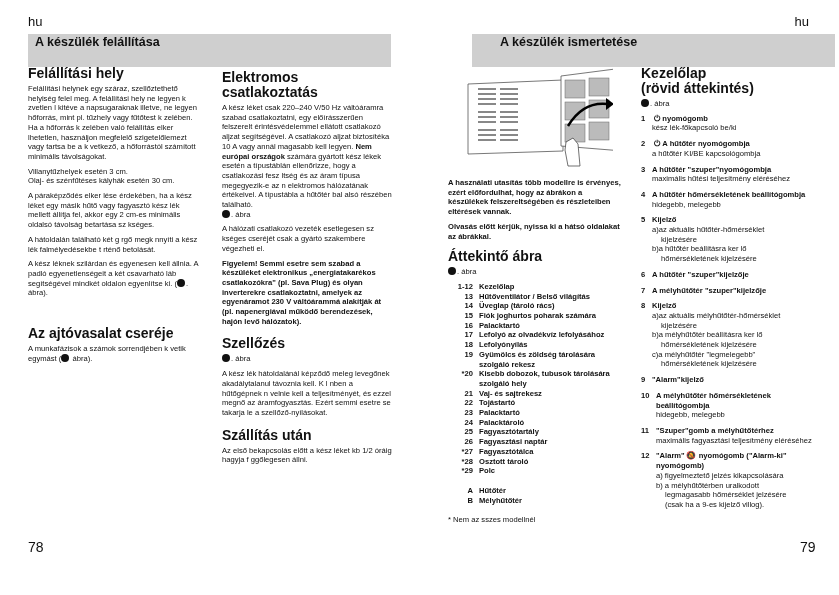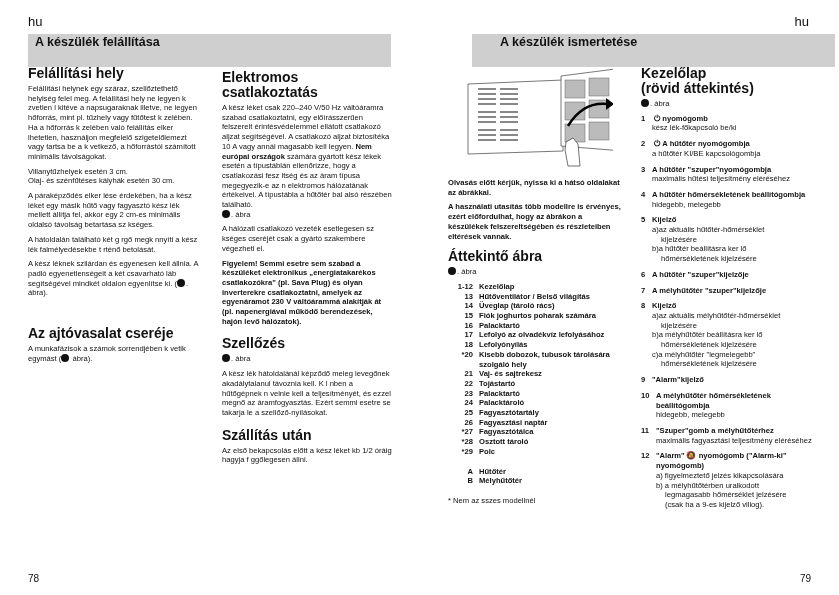--- a/index.html
+++ b/index.html
@@ -8,21 +8,21 @@
   .lang.left { left:28px; }
   .lang.right { right:30px; }
   .band { position:absolute; top:34px; height:33px; background:#cfcfcf; font-weight:bold; font-size:12.5px; line-height:17px; padding-left:7px; box-sizing:border-box; }
   .band.left { left:28px; width:363px; }
   .band.right { left:472px; width:363px;padding-left:28px; }
   .col { position:absolute; font-size:7.6px; line-height:9.7px; }
   .col p { margin:0 0 5px 0; }
   h2 { font-size:14px; margin:0 0 3px 0; line-height:15px; font-weight:bold; }
   .figref { display:inline-block; width:8px; height:8px; border-radius:50%; background:#111; vertical-align:-1px; margin-right:1px; }
   .bold { font-weight:bold; }
-  .pagenum { position:absolute; top:573px; font-size:10px; }
+  .pagenum { position:absolute; top:539px; font-size:14px; }
   .illus { position:absolute; left:448px; top:66px; width:165px; height:108px; }
   .list { margin:4px 0 0 0; }
   .li { display:flex; font-weight:bold; }
   .li .n { width:25px; text-align:right; padding-right:6px; flex:none; }
   .li .t { flex:1; }
   .ctrl { margin:0 0 6px 0; }
   .ctrl .hd { display:flex; font-weight:bold; }
   .ctrl .hd .n { width:11px; flex:none; }
   .ctrl .sub { padding-left:11px; }
   .ctrl .sub .ind { padding-left:9px; }
@@ -91,22 +91,22 @@
       <rect x="141" y="34" width="20" height="18"></rect>
     <rect x="117" y="58" width="20" height="18"></rect>
       <rect x="141" y="56" width="20" height="18"></rect>
   </g>
   <path d="M120,60 Q135,35 160,38" fill="none" stroke="#000" stroke-width="2.5"></path>
   <polygon points="158,32 166,38 158,44" fill="#000"></polygon>
   <path d="M118,76 L125,72 L130,78 L132,100 L120,100 L117,84 Z" fill="#fff" stroke="#333" stroke-width="0.7"></path>
 </svg>
 
 <div class="col" style="left:448px; top:178px; width:175px;">
+  <p class="bold">A használati utasítás több modellre is érvényes, ezért előfordulhat, hogy az ábrákon a készülékek felszereltségében és részleteiben eltérések vannak.</p>
   <p class="bold">Olvasás előtt kérjük, nyissa ki a hátsó oldalakat az ábrákkal.</p>
-  <p class="bold">A használati utasítás több modellre is érvényes, ezért előfordulhat, hogy az ábrákon a készülékek felszereltségében és részleteiben eltérések vannak.</p>
   <h2 style="margin-top:8px;">Áttekintő ábra</h2>
   <p><span class="figref"></span><span>. ábra</span></p>
   <div class="list">
     <div class="li">
         <span class="n">1-12</span>
         <span class="t">Kezelőlap</span>
       </div>
     <div class="li">
         <span class="n">13</span>
         <span class="t">Hűtőventilátor / Belső világítás</span>
@@ -123,20 +123,24 @@
         <span class="n">16</span>
         <span class="t">Palacktartó</span>
       </div>
     <div class="li">
         <span class="n">17</span>
         <span class="t">Lefolyó az olvadékvíz lefolyásához</span>
       </div>
     <div class="li">
         <span class="n">18</span>
         <span class="t">Lefolyónyílás</span>
+      </div>
+    <div class="li">
+        <span class="n">19</span>
+        <span class="t">Gyümölcs és zöldség tárolására szolgáló rekesz</span>
       </div>
     <div class="li">
         <span class="n">*20</span>
         <span class="t">Kisebb dobozok, tubusok tárolására szolgáló hely</span>
       </div>
     <div class="li">
         <span class="n">21</span>
         <span class="t">Vaj- és sajtrekesz</span>
       </div>
     <div class="li">

